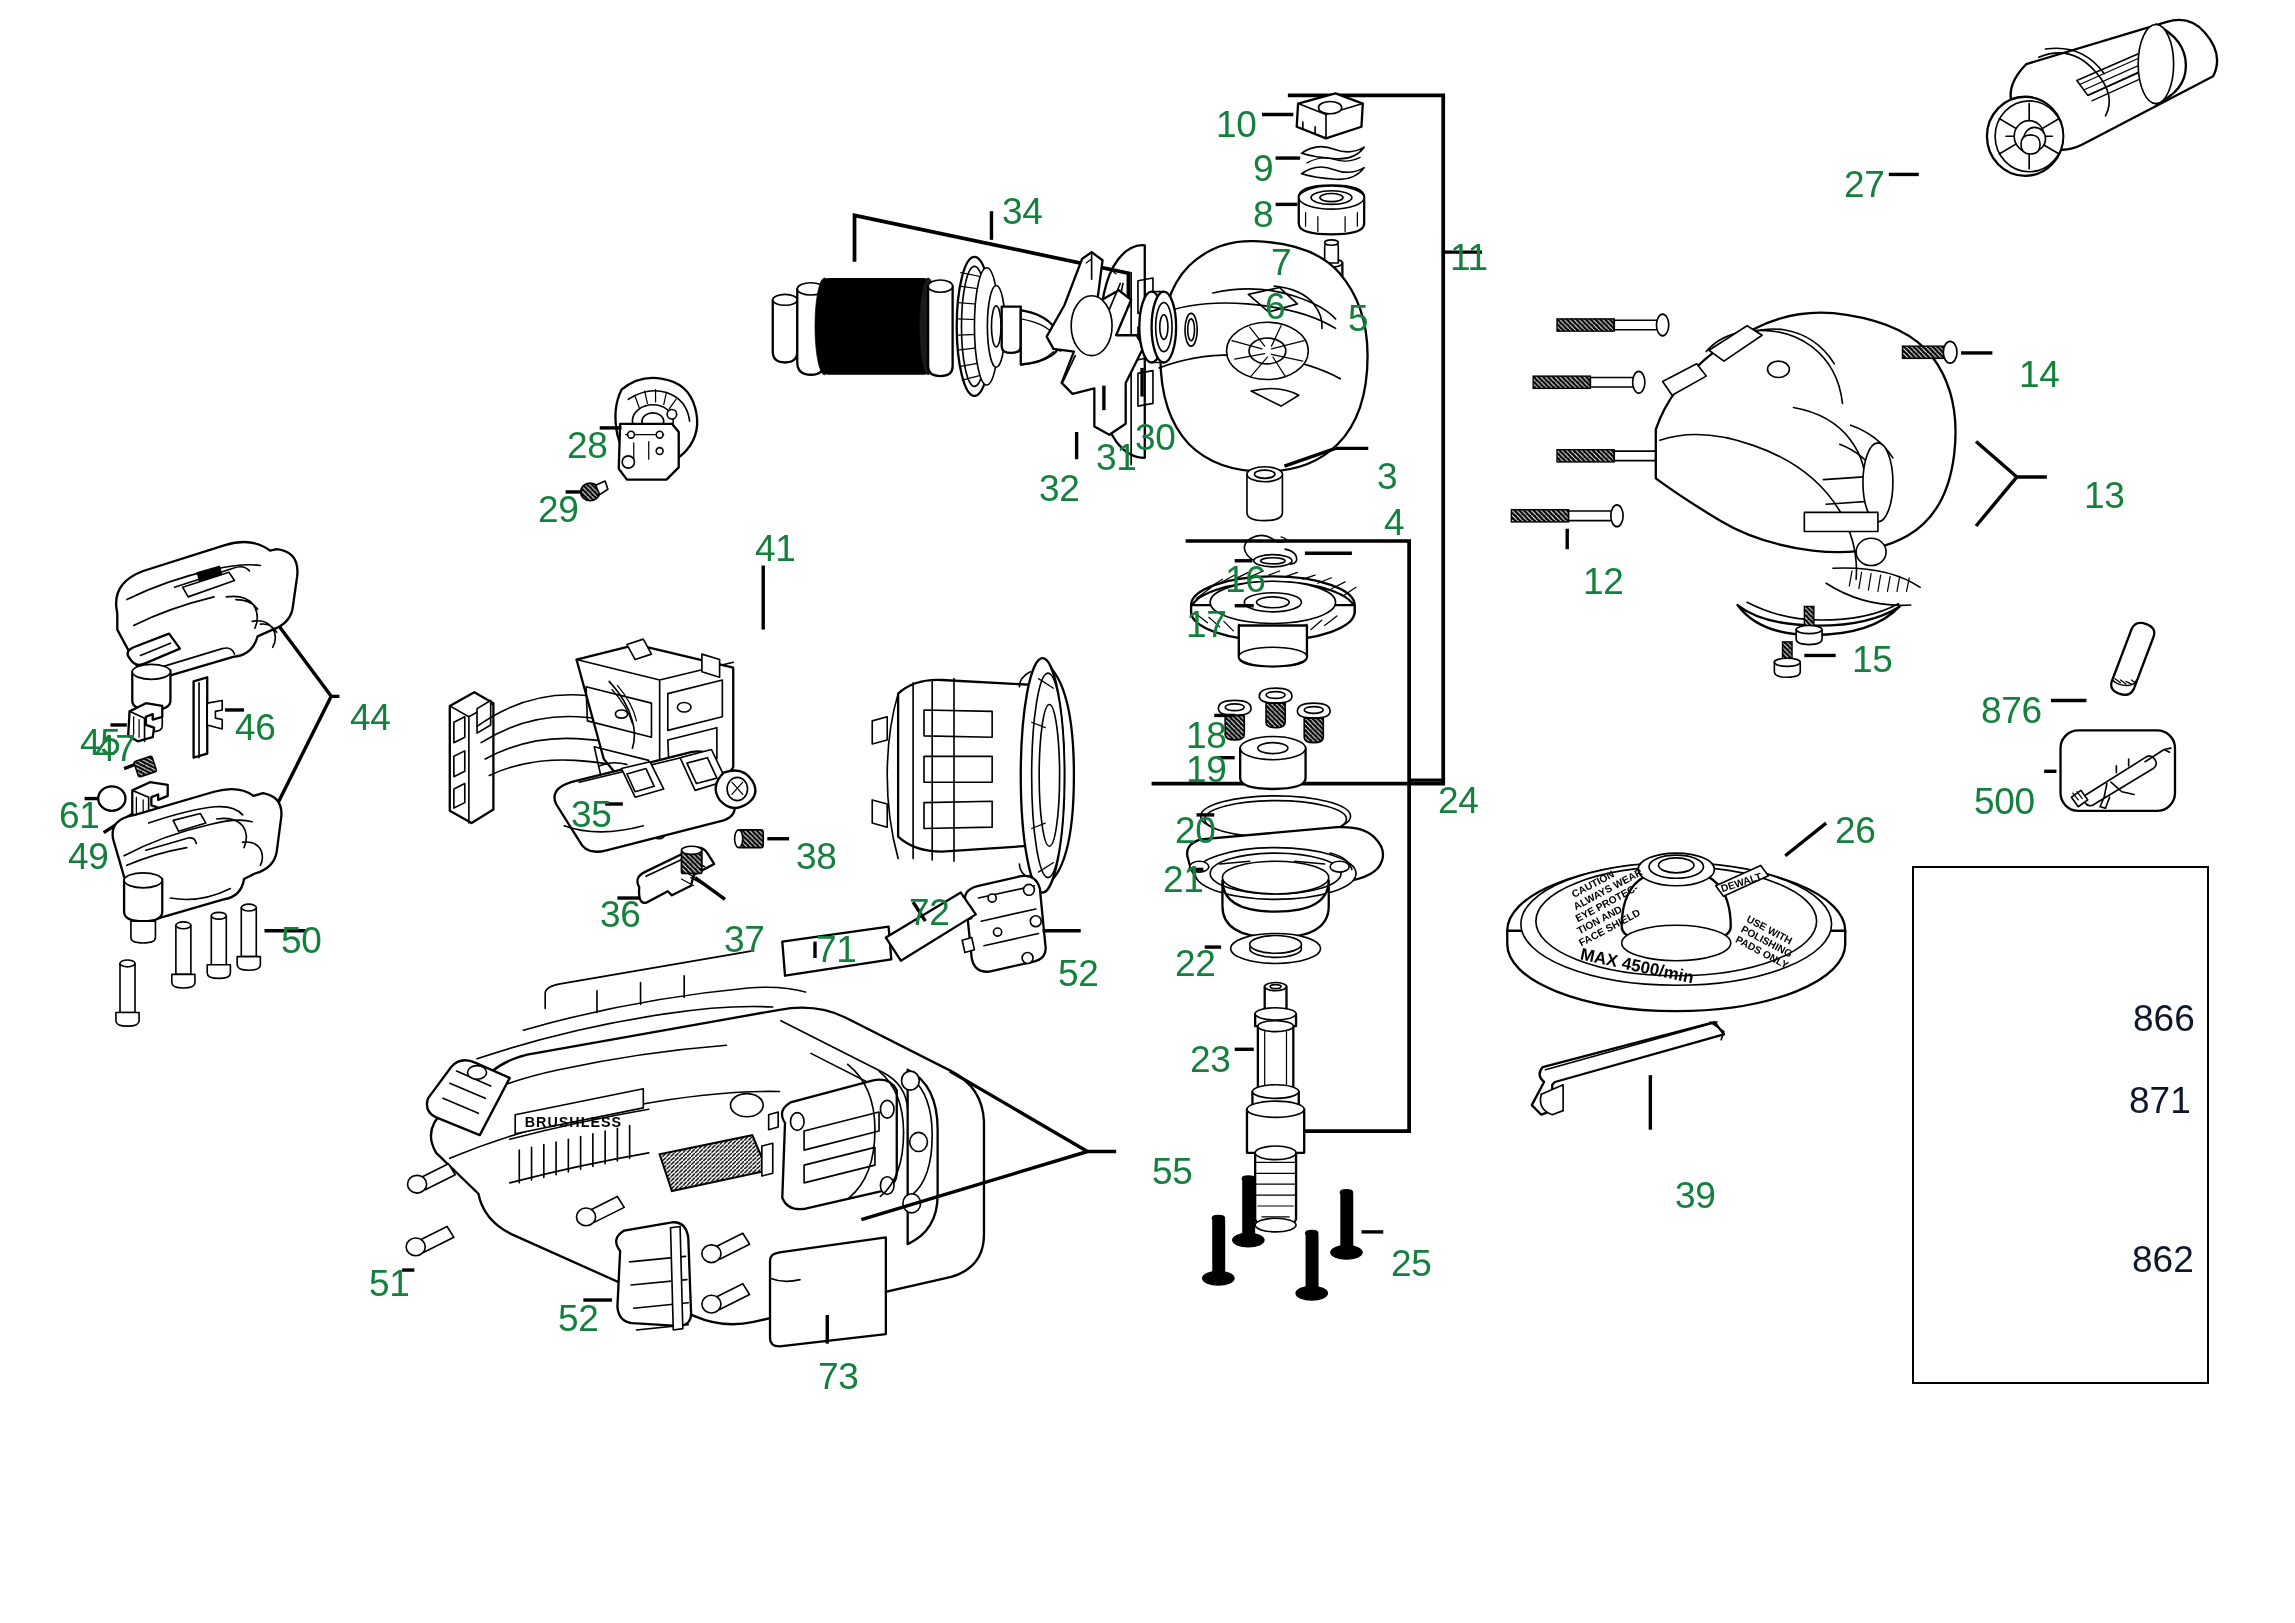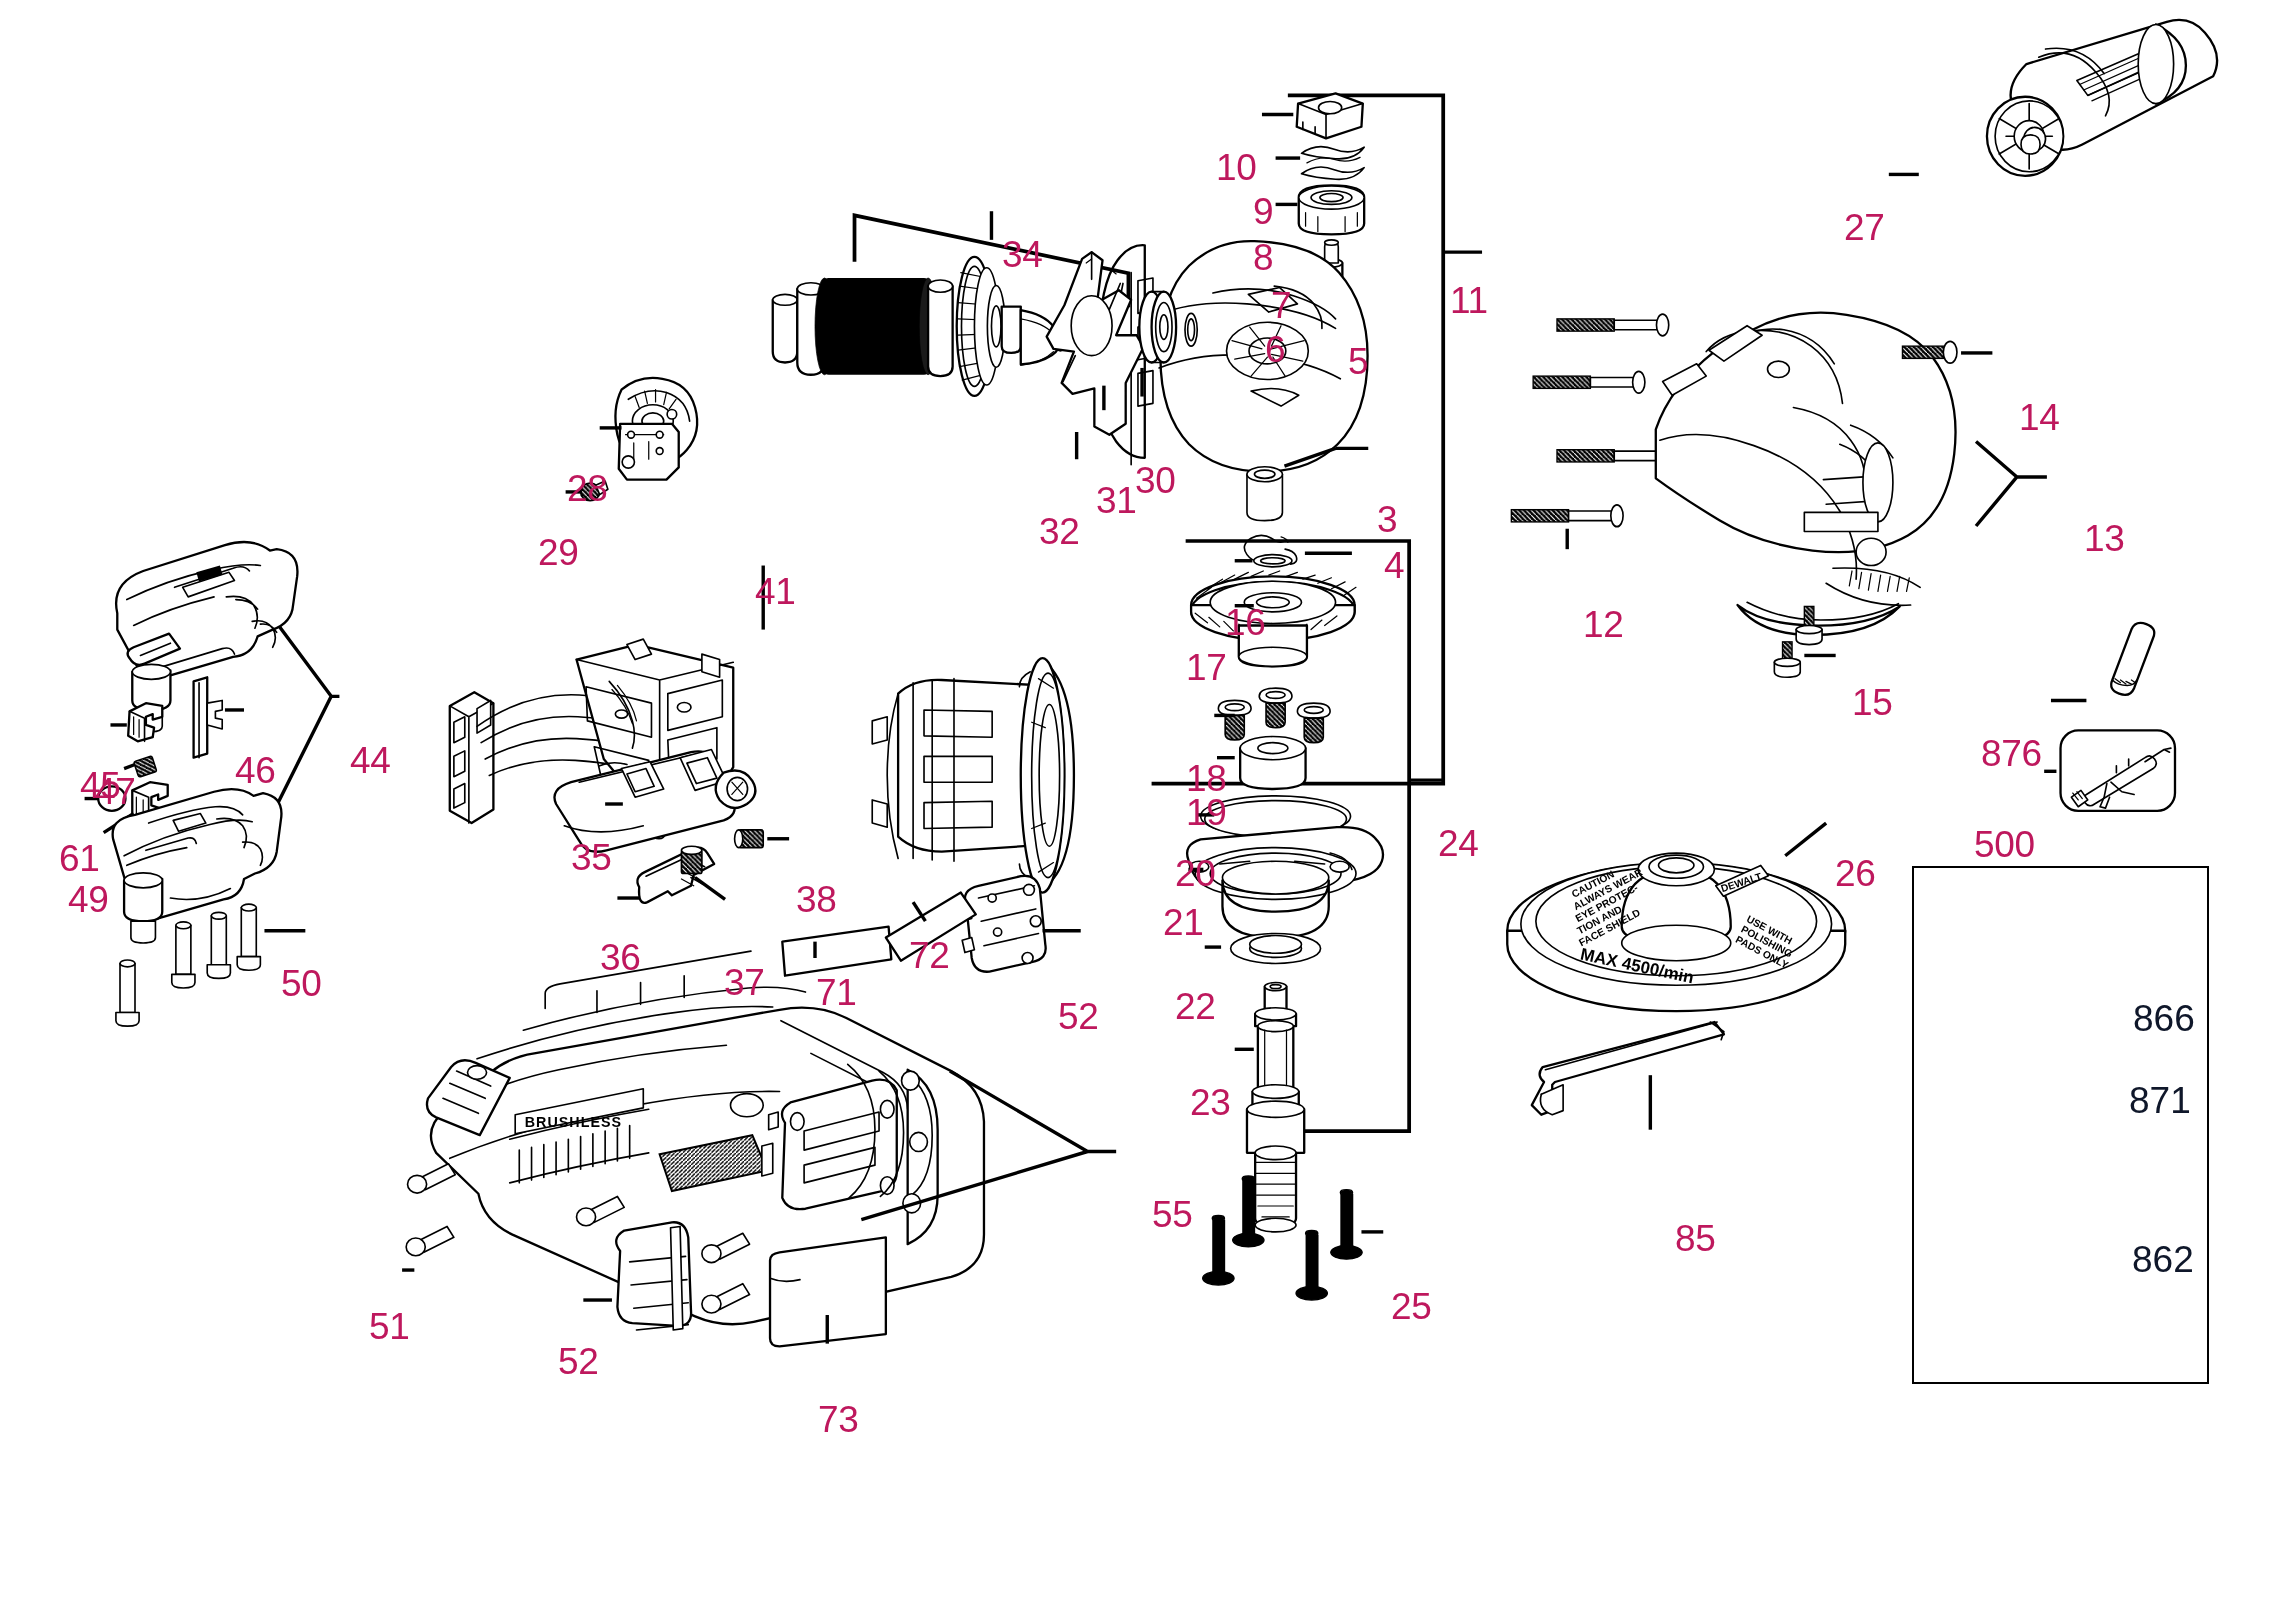--- a/index.html
+++ b/index.html
@@ -10,25 +10,24 @@
     width:2295px;height:1623px;
     background:#ffffff;
     overflow:hidden;
   }
   #art{position:absolute;left:0;top:0;width:2295px;height:1623px;}
   .callout{
     position:absolute;
     font-family:"Liberation Sans", sans-serif;
     font-size:37px;
     font-weight:400;
-    color:#be185d;
+    color:#15803d;
     line-height:1;
     white-space:nowrap;
     letter-spacing:-0.3px;
-    margin-top:43px;
   }
   .refbox{
     position:absolute;
     border:2.7px solid #000;
     background:#fff;
     box-sizing:border-box;
   }
   .reftitle{
     position:absolute;
     font-family:"Liberation Sans", sans-serif;
@@ -919,21 +918,21 @@
       <div class="callout" style="left: 1438px; top: 782px;">24</div>
       <div class="callout" style="left: 1391px; top: 1245px;">25</div>
       <div class="callout" style="left: 1583px; top: 563px;">12</div>
       <div class="callout" style="left: 2084px; top: 477px;">13</div>
       <div class="callout" style="left: 2019px; top: 356px;">14</div>
       <div class="callout" style="left: 1852px; top: 641px;">15</div>
       <div class="callout" style="left: 1844px; top: 166px;">27</div>
       <div class="callout" style="left: 1981px; top: 692px;">876</div>
       <div class="callout" style="left: 1974px; top: 783px;">500</div>
       <div class="callout" style="left: 1835px; top: 812px;">26</div>
-      <div class="callout" style="left: 1675px; top: 1177px;">85</div>
+      <div class="callout" style="left: 1675px; top: 1177px;">39</div>
       <div class="callout" style="left: 571px; top: 796px;">35</div>
       <div class="callout" style="left: 796px; top: 838px;">38</div>
       <div class="callout" style="left: 600px; top: 896px;">36</div>
       <div class="callout" style="left: 724px; top: 921px;">37</div>
       <div class="callout" style="left: 350px; top: 699px;">44</div>
       <div class="callout" style="left: 80px; top: 724px;">45</div>
       <div class="callout" style="left: 235px; top: 709px;">46</div>
       <div class="callout" style="left: 95px; top: 730px;">47</div>
       <div class="callout" style="left: 59px; top: 797px;">61</div>
       <div class="callout" style="left: 68px; top: 838px;">49</div>

